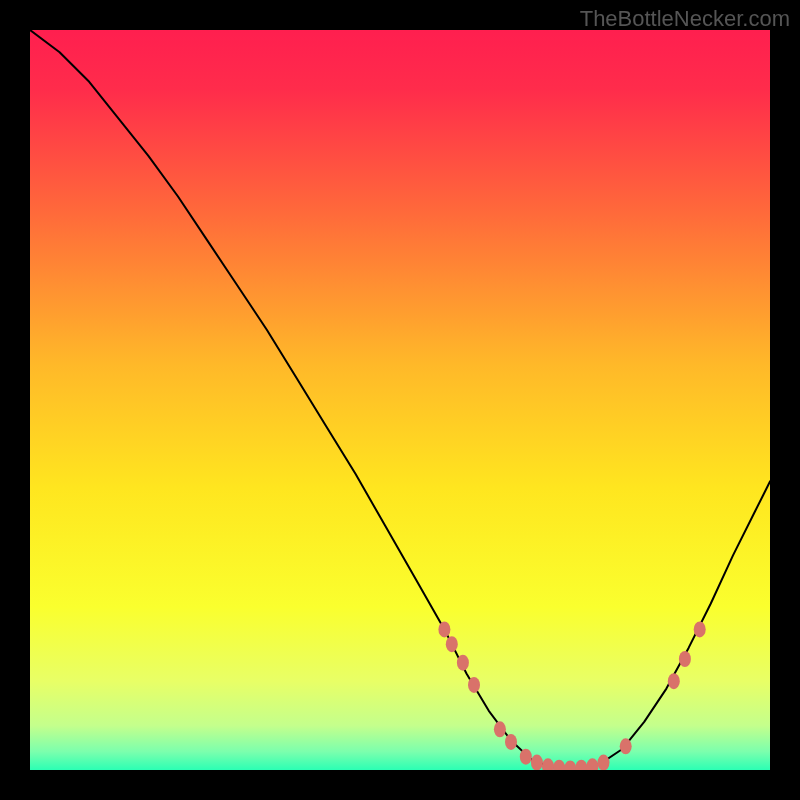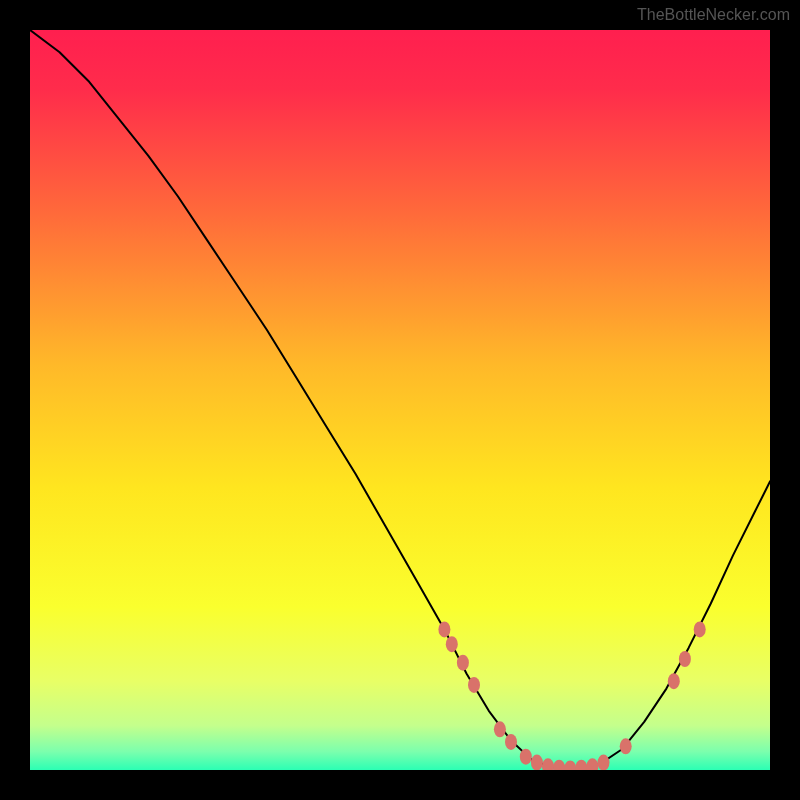--- a/index.html
+++ b/index.html
@@ -14,21 +14,21 @@
   .chart-container {
     position: relative;
     width: 800px;
     height: 800px;
   }
   .watermark {
     position: absolute;
     top: 6px;
     right: 10px;
     color: #555;
-    font-size: 16px;
+    font-size: 22px;
     font-weight: 500;
     z-index: 10;
   }
   svg {
     display: block;
   }
 </style>
 </head>
 <body>
 

